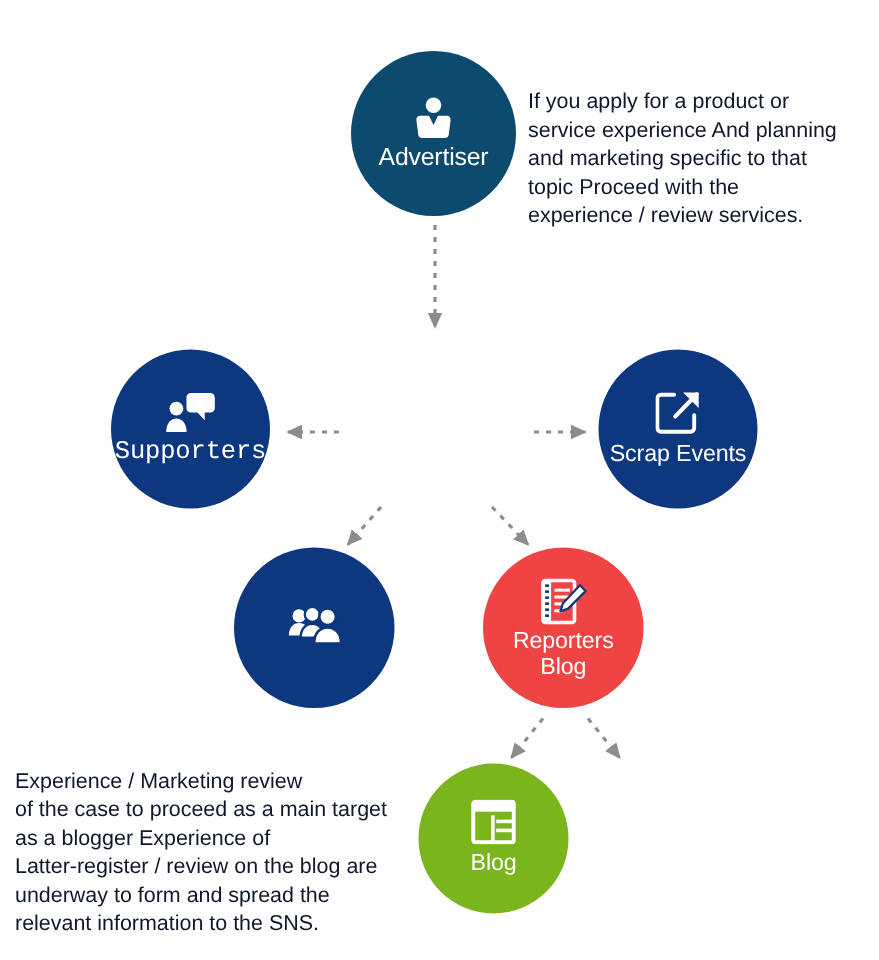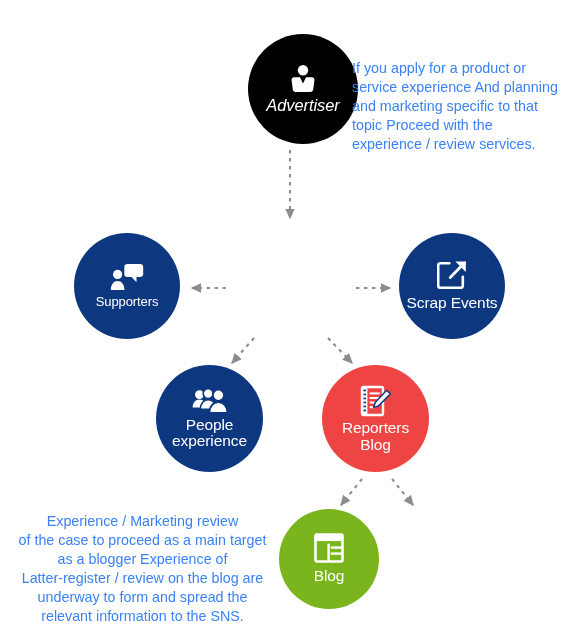--- a/index.html
+++ b/index.html
@@ -53,33 +53,32 @@
     color: #ffffff;
     font-family: "Liberation Sans", sans-serif;
     font-weight: 400;
     line-height: 1.04;
     white-space: pre-line;
     letter-spacing: -0.1px;
   }
 
   
   #node-advertiser {
-    left: 248px; top: 34px; width: 110px; height: 110px;
-    background: #000000;
-    font-style: italic;
+    left: 234px; top: 34px; width: 110px; height: 110px;
+    background: #0c4a6e;
   }
   #node-advertiser .node-icon { margin-bottom: 3px; }
   #node-advertiser .node-label { font-size: 16.5px; }
 
   #node-supporters {
     left: 74px; top: 233px; width: 106px; height: 106px;
     background: #0d3880;
   }
   #node-supporters .node-icon { margin-bottom: 4px; }
-  #node-supporters .node-label { font-size: 13px; }
+  #node-supporters .node-label { font-size: 17px; font-family: Liberation Mono, monospace; }
 
   #node-our-company {
     left: 232px; top: 229px; width: 118px; height: 118px;
     background: #18c6bc;
   }
   #node-our-company .node-icon { margin-bottom: 5px; }
   #node-our-company .node-label { font-size: 16px; }
 
   #node-scrap-events {
     left: 399px; top: 233px; width: 106px; height: 106px;
@@ -112,33 +111,33 @@
   #node-sns {
     left: 384px; top: 509px; width: 100px; height: 100px;
     background: #1cabe0;
   }
   #node-sns .node-icon { margin-bottom: 2px; }
   #node-sns .node-label { font-size: 15.5px; }
 
   
   .note {
     position: absolute;
-    color: #3b82f6;
+    color: #0f172a;
     font-family: "Liberation Sans", sans-serif;
     font-size: 14.3px;
     line-height: 1.33;
     white-space: pre-line;
   }
   #note-advertiser {
     left: 352px; top: 59px; width: 232px;
     text-align: left;
   }
   #note-blog {
     left: 10px; top: 512px; width: 265px;
-    text-align: center;
+    text-align: left;
   }
 </style>
 </head>
 <body>
 
 <div id="canvas">
 
   <svg class="connectors" viewBox="0 0 586 640" width="586" height="640">
     <defs>
       <marker id="arrowhead" viewBox="0 0 10 10" refX="8.5" refY="5" markerWidth="5.2" markerHeight="5.2" orient="auto-start-reverse">
@@ -225,22 +224,20 @@
         <path d="M0.6 19.6 C0.6 14.4 3.6 11.4 7.4 11.4
                  C11.2 11.4 14.2 14.4 14.2 19.6 Z" fill="#ffffff"></path>
         <circle cx="16.2" cy="5.6" r="5.0" fill="#ffffff" stroke="#0d3880" stroke-width="1.6"></circle>
         <path d="M8.4 21.2 C8.4 15.4 11.8 11.8 16.2 11.8
                  C20.6 11.8 24.0 15.4 24.0 21.2 Z" fill="#ffffff" stroke="#0d3880" stroke-width="1.6"></path>
         <circle cx="26.4" cy="7.2" r="5.6" fill="#ffffff" stroke="#0d3880" stroke-width="1.8"></circle>
         <path d="M17.4 25.0 C17.4 18.4 21.2 14.2 26.4 14.2
                  C31.6 14.2 35.4 18.4 35.4 25.0 Z" fill="#ffffff" stroke="#0d3880" stroke-width="1.8"></path>
       </svg>
     </span>
-    <span class="node-label">People
-experience</span>
   </div>
 
   <div class="node" id="node-reporters-blog">
     <span class="node-icon">
       <svg width="32" height="34" viewBox="0 0 32 34">
         <rect x="2.0" y="3.0" width="21.0" height="28.0" rx="1.6" fill="none" stroke="#ffffff" stroke-width="2.4"></rect>
         <rect x="2.0" y="3.0" width="5.4" height="28.0" fill="#ffffff"></rect>
         <g fill="#0d3880">
           <rect x="3.4" y="5.6" width="2.6" height="1.7"></rect>
           <rect x="3.4" y="9.6" width="2.6" height="1.7"></rect>

